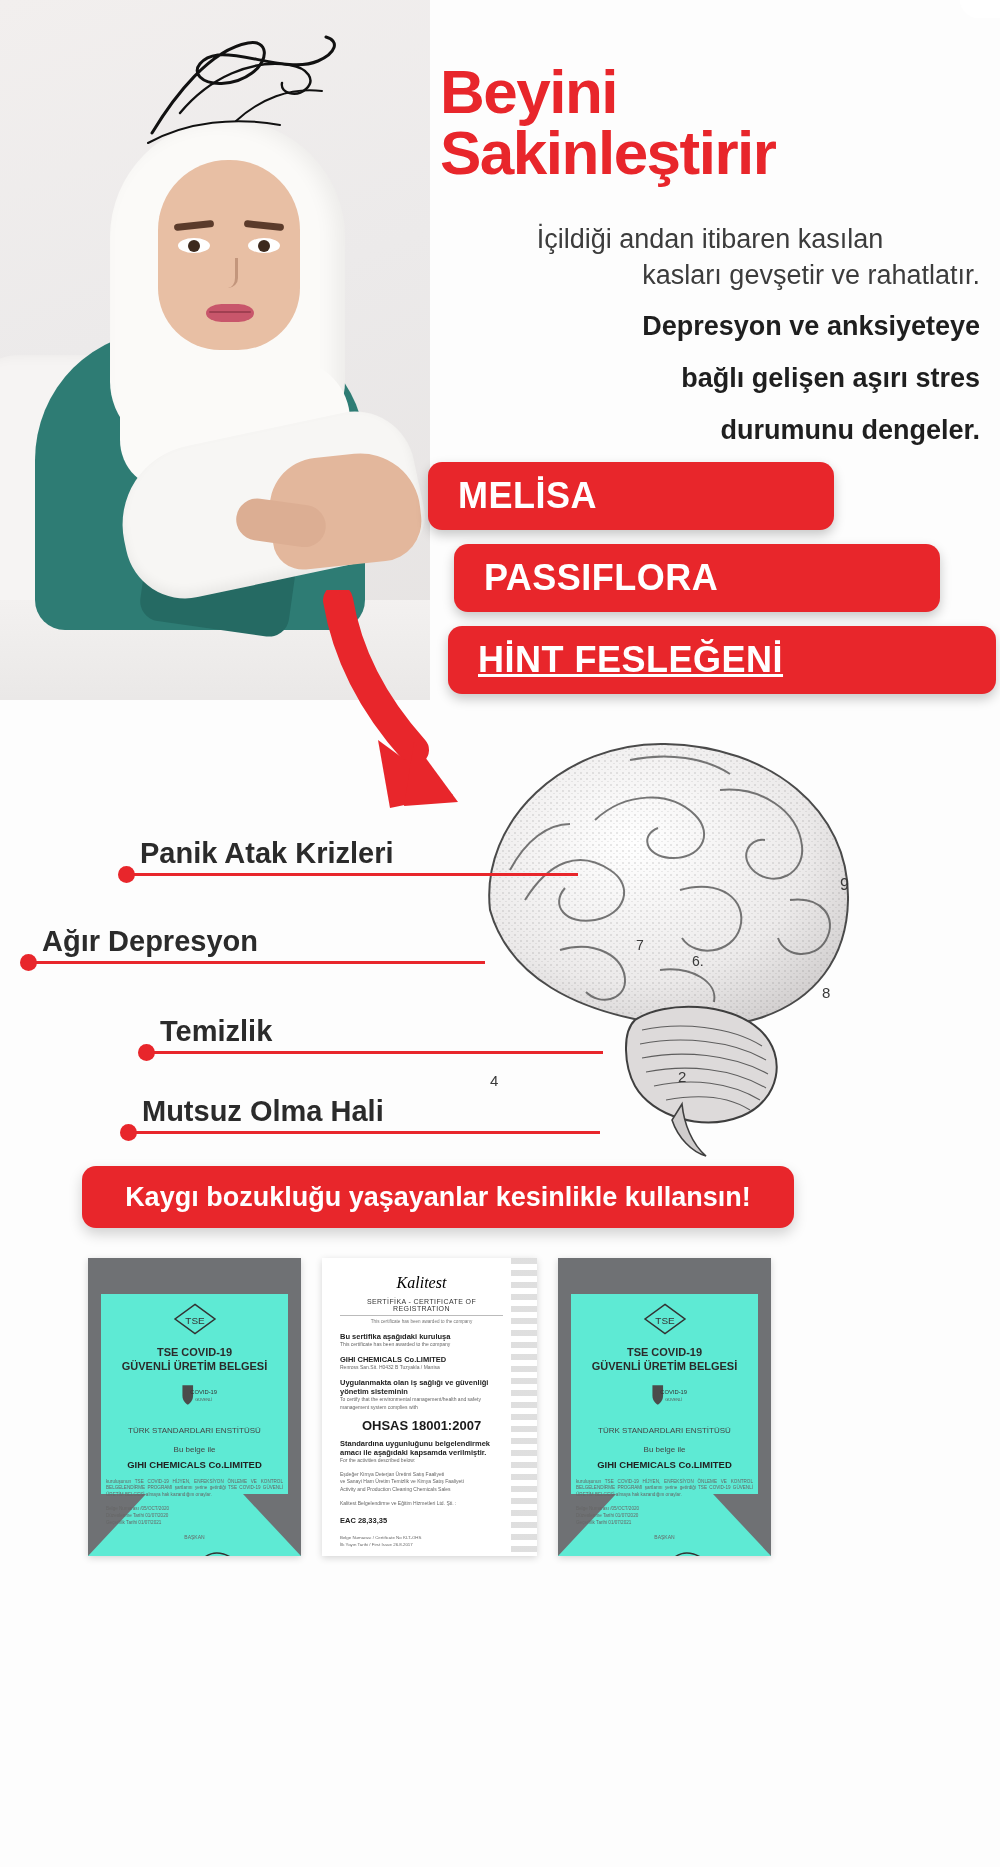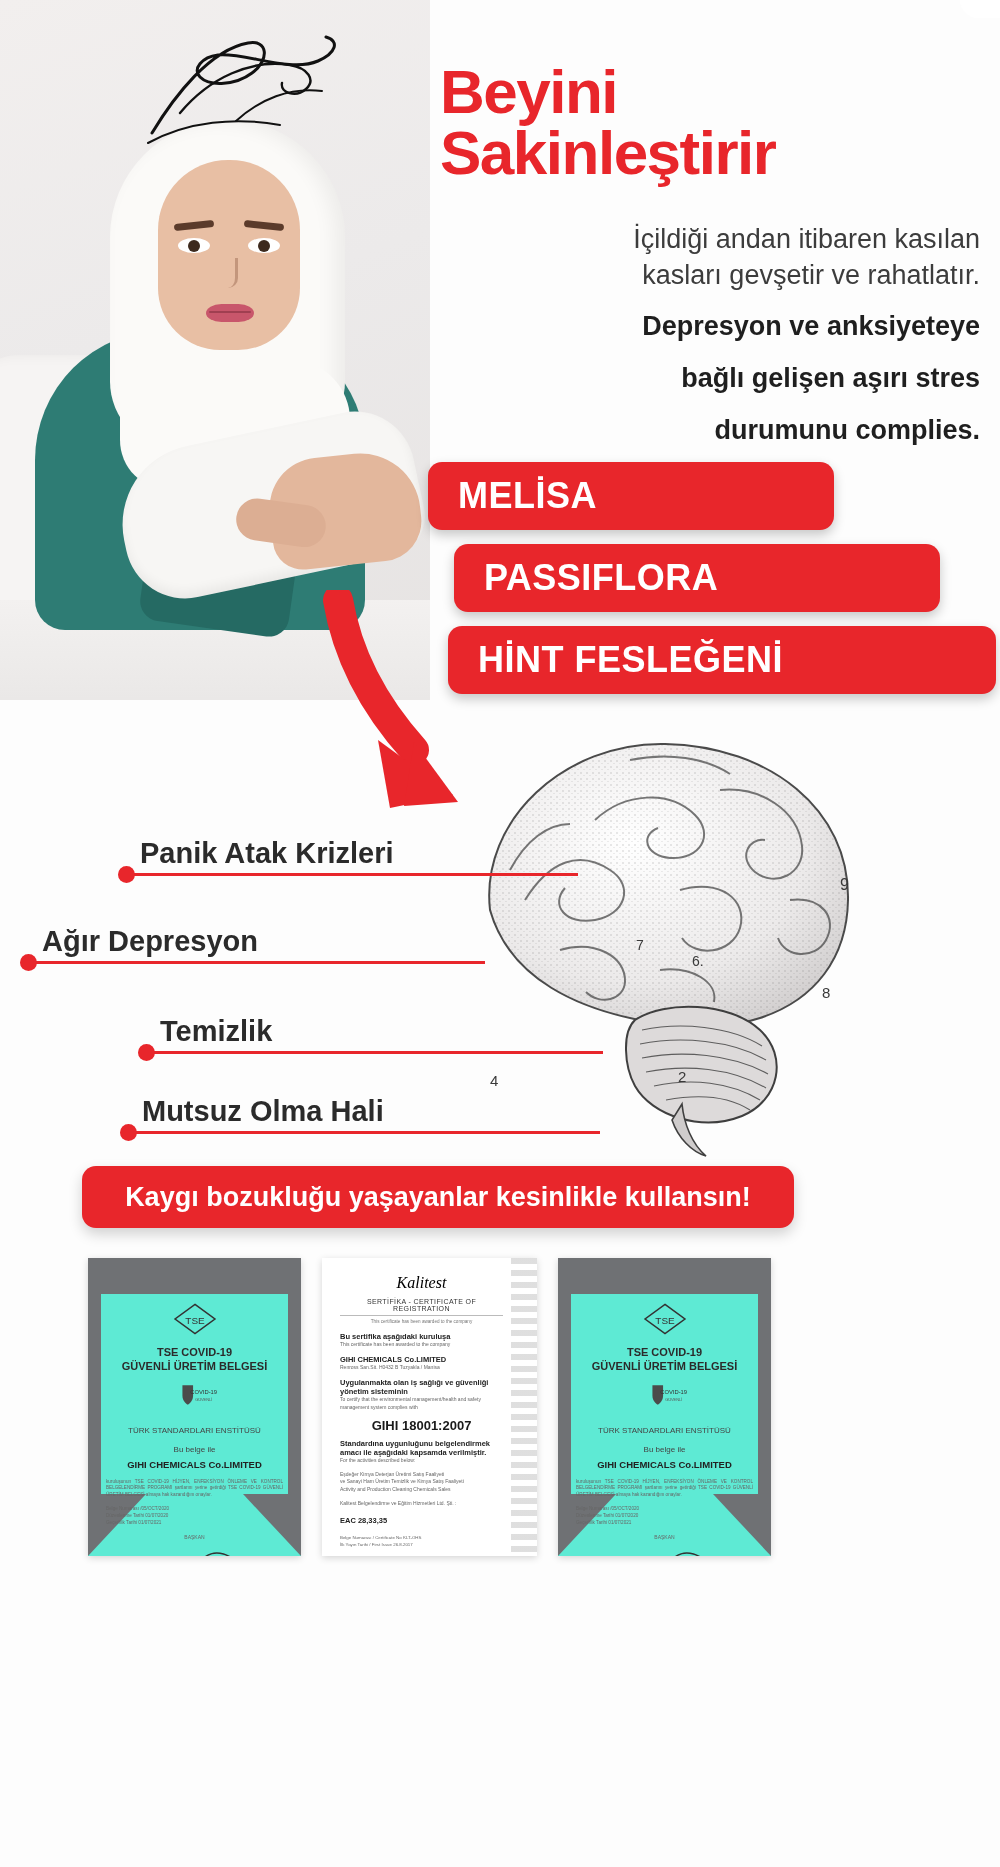--- a/index.html
+++ b/index.html
@@ -148,21 +148,21 @@
     line-height: 1.32;
     color: #3c3c3c;
   }
   .subtext .bold {
     display: block;
     font-weight: 700;
     color: #1f1f1f;
     text-align: right;
     margin-top: 16px;
   }
-  .subtext .light { display:block; text-align: right; }
+  .subtext .light { display:block; text-align: center; }
   .subtext .light.second { text-align: right; }
 
   
   .pills {
     position: absolute;
     left: 428px; top: 462px;
     width: 568px;
   }
   .pill {
     background: #e8262b;
@@ -171,21 +171,21 @@
     font-size: 36px;
     letter-spacing: 0.5px;
     padding: 13px 30px;
     border-radius: 14px;
     margin-bottom: 14px;
     box-shadow: 0 5px 12px rgba(0,0,0,.22);
     white-space: nowrap;
   }
   .pill.p1 { width: 406px; }
   .pill.p2 { width: 486px; margin-left: 26px; }
-  .pill.p3 { width: 548px; margin-left: 20px; }
+  .pill.p3 { width: 548px; margin-left: 20px; text-decoration: underline; }
 
   
   .arrow {
     position: absolute;
     left: 318px; top: 590px;
     width: 190px; height: 240px;
   }
 
   
   .brain {
@@ -337,21 +337,21 @@
   <div class="headline">
     <div class="l1">Beyini</div>
     <div class="l2">Sakinleştirir</div>
   </div>
 
   <div class="subtext">
     <span class="light">İçildiği andan itibaren kasılan</span>
     <span class="light second">kasları gevşetir ve rahatlatır.</span>
     <span class="bold">Depresyon ve anksiyeteye</span>
     <span class="bold">bağlı gelişen aşırı stres</span>
-    <span class="bold">durumunu complies.</span>
+    <span class="bold">durumunu dengeler.</span>
   </div>
 
   <div class="pills">
     <div class="pill p1">MELİSA</div>
     <div class="pill p2">PASSIFLORA</div>
     <div class="pill p3">HİNT FESLEĞENİ</div>
   </div>
 
   <svg class="arrow" viewBox="0 0 190 240">
     <path d="M20 10 C30 70, 60 120, 96 160" stroke="#e8262b" stroke-width="30" fill="none" stroke-linecap="round"></path>
@@ -486,21 +486,21 @@
       <div class="inner" style="top:16px; right:34px;">
         <div class="kalitest-title">Kalitest</div>
         <div class="k-sub">SERTİFİKA - CERTIFICATE OF REGISTRATION</div>
         <div class="k-sub2">This certificate has been awarded to the company</div>
         <div class="k-h">Bu sertifika aşağıdaki kuruluşa</div>
         <div class="k-p">This certificate has been awarded to the company</div>
         <div class="k-h" style="margin-top:6px;">GIHI CHEMICALS Co.LIMITED</div>
         <div class="k-p">Renross San.Sit. H0432 B Tuzyakla / Manisa</div>
         <div class="k-h" style="margin-top:7px;">Uygulanmakta olan iş sağlığı ve güvenliği yönetim sisteminin</div>
         <div class="k-p">To certify that the environmental management/health and safety management system complies with</div>
-        <div class="k-std">GIHI 18001:2007</div>
+        <div class="k-std">OHSAS 18001:2007</div>
         <div class="k-h" style="margin-top:6px;">Standardına uygunluğunu belgelendirmek amacı ile aşağıdaki kapsamda verilmiştir.</div>
         <div class="k-p">For the activities described below:</div>
         <div class="k-p" style="margin-top:6px;">Eşdeğer Kimya Deterjan Üretimi Satış Faaliyeti</div>
         <div class="k-p">ve Sanayi Ham Üretim Temizlik ve Kimya Satış Faaliyeti</div>
         <div class="k-p">Activity and Production Cleaning Chemicals Sales</div>
         <div class="k-p" style="margin-top:7px;">Kalitest Belgelendirme ve Eğitim Hizmetleri Ltd. Şti. :</div>
         <div class="k-h">EAC 28,33,35</div>
         <div class="k-tbl">
           <div><span>Belge Numarası / Certificate No</span>
                <span>KLT-OHS</span></div>

